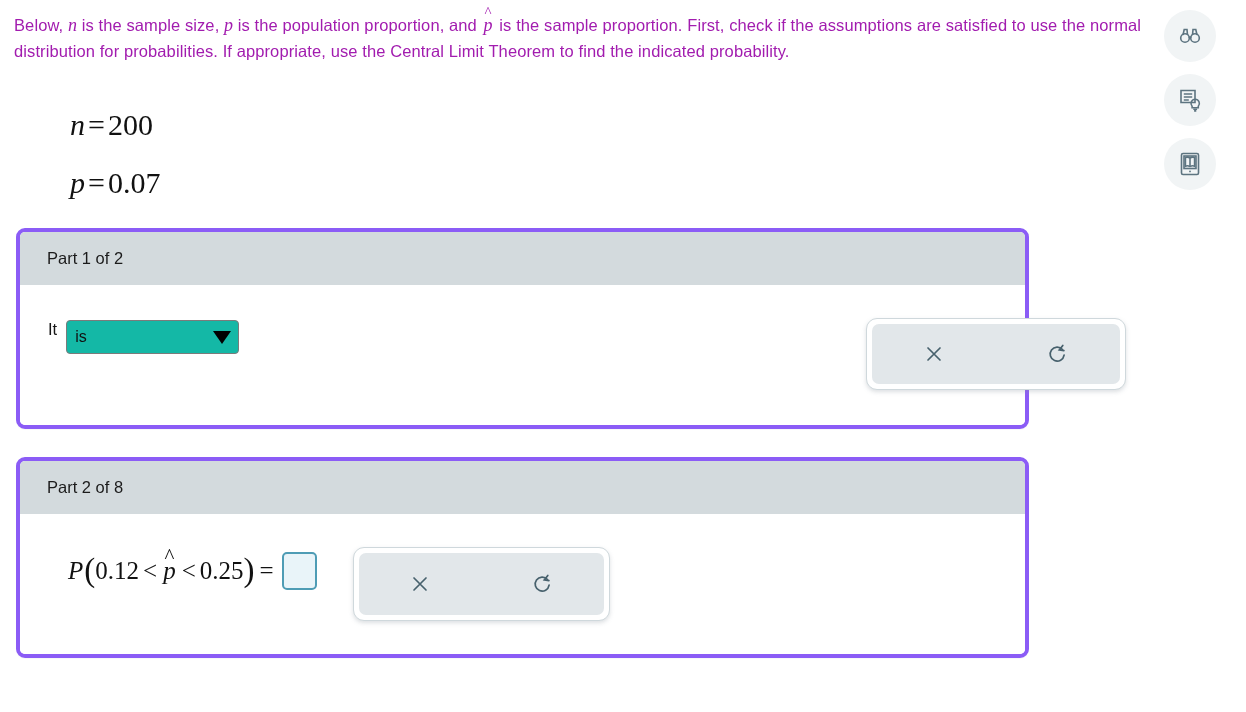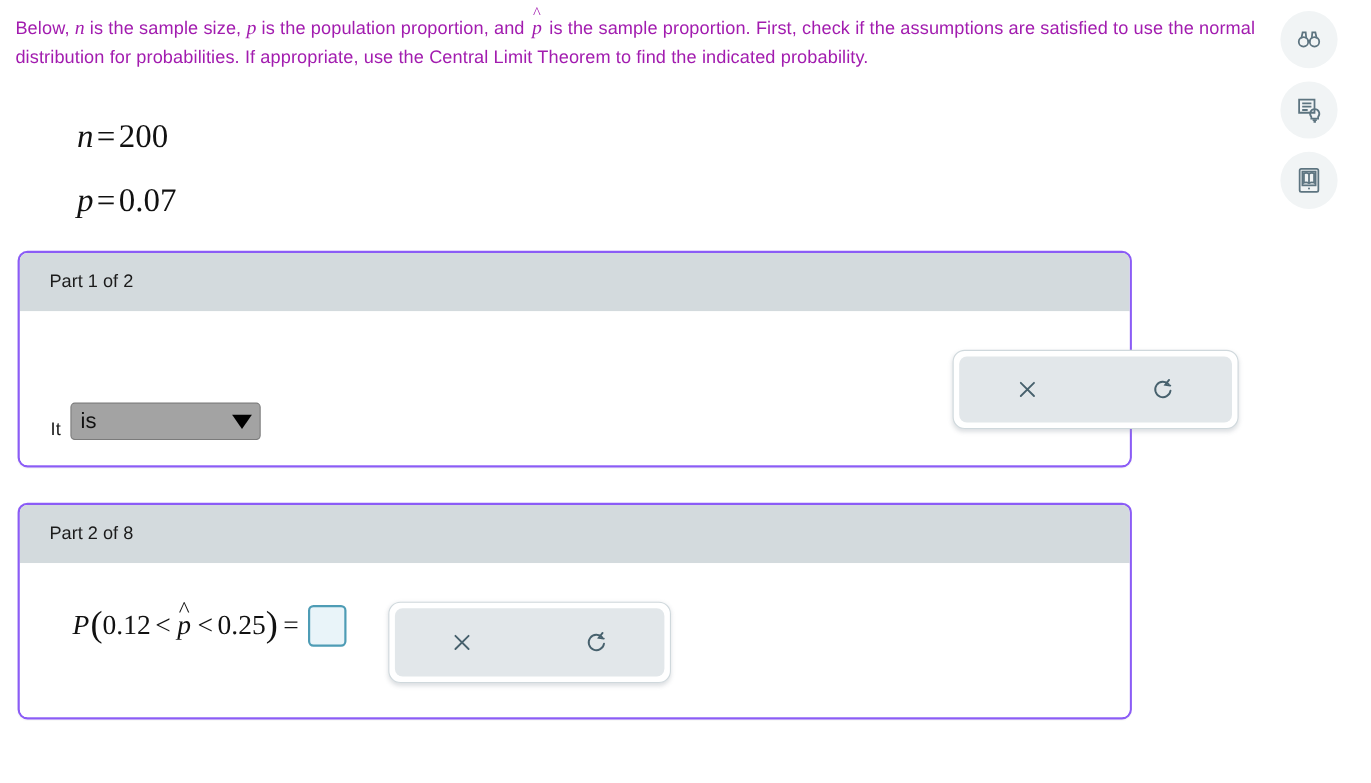--- a/index.html
+++ b/index.html
@@ -88,21 +88,21 @@
     cursor: pointer;
   }
   .tool-btn svg { display: block; }
 
   
   .card {
     position: absolute;
     left: 16px;
     width: 1013px;
     background: #ffffff;
-    border: 2px solid #8b5cf6;
+    border: 4px solid #8b5cf6;
     border-radius: 9px;
     box-sizing: border-box;
     overflow: hidden;
     box-shadow: 0 1px 1px rgba(0,0,0,0.03);
   }
   .card-header {
     background: #d3dadd;
     height: 53px;
     display: flex;
     align-items: center;
@@ -120,38 +120,37 @@
   #card-part1 .card-body { height: 140px; }
   #card-part2 { top: 457px; }
   #card-part2 .card-body { height: 140px; }
 
   
   .p1-row {
     position: absolute;
     left: 28px;
     top: 35px;
     display: flex;
-    align-items: flex-end;
+    align-items: flex-start;
     font-size: 16.5px;
     color: #171717;
-    margin-top: 48px;
   }
   .p1-lead { margin-right: 9px; }
   .dropdown {
     width: 173px;
     height: 34px;
     border: 1px solid #7b7b7b;
     border-radius: 4px;
-    background: #a3a3a3;
+    background: #14b8a6;
     display: flex;
     align-items: center;
     justify-content: space-between;
     padding: 0 7px 0 8px;
     box-sizing: border-box;
-    font-size: 20px;
+    font-size: 16px;
     color: #111;
     cursor: pointer;
   }
   .caret {
     width: 0; height: 0;
     border-left: 9px solid transparent;
     border-right: 9px solid transparent;
     border-top: 13px solid #000;
   }
   .p1-tail { margin-left: 9px; }

